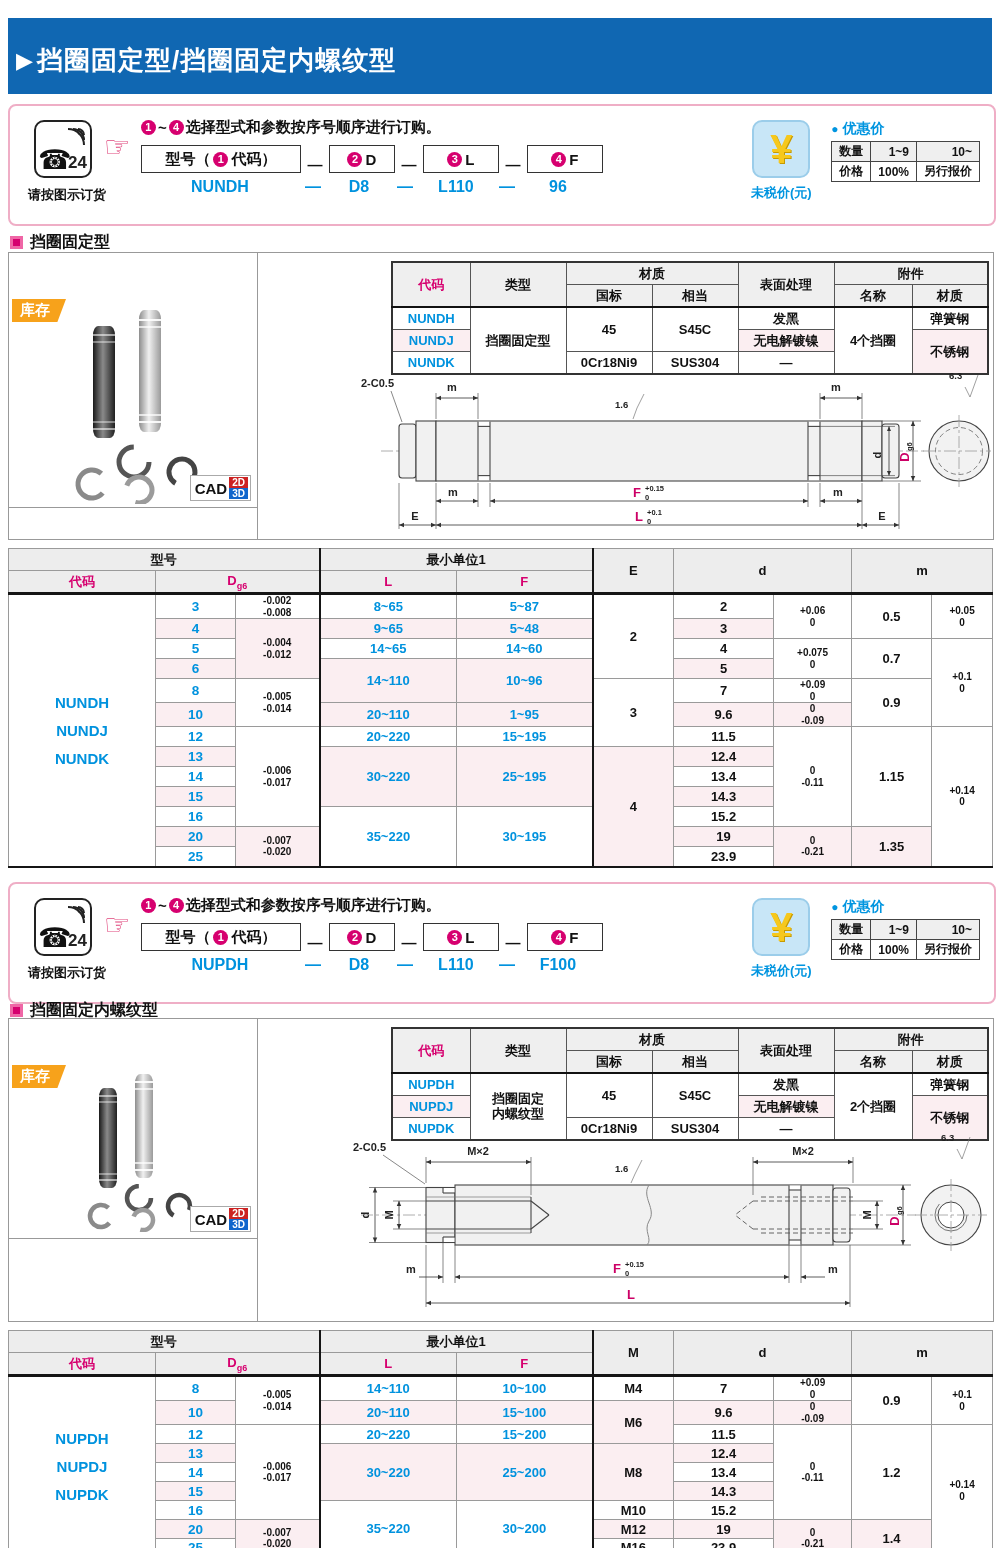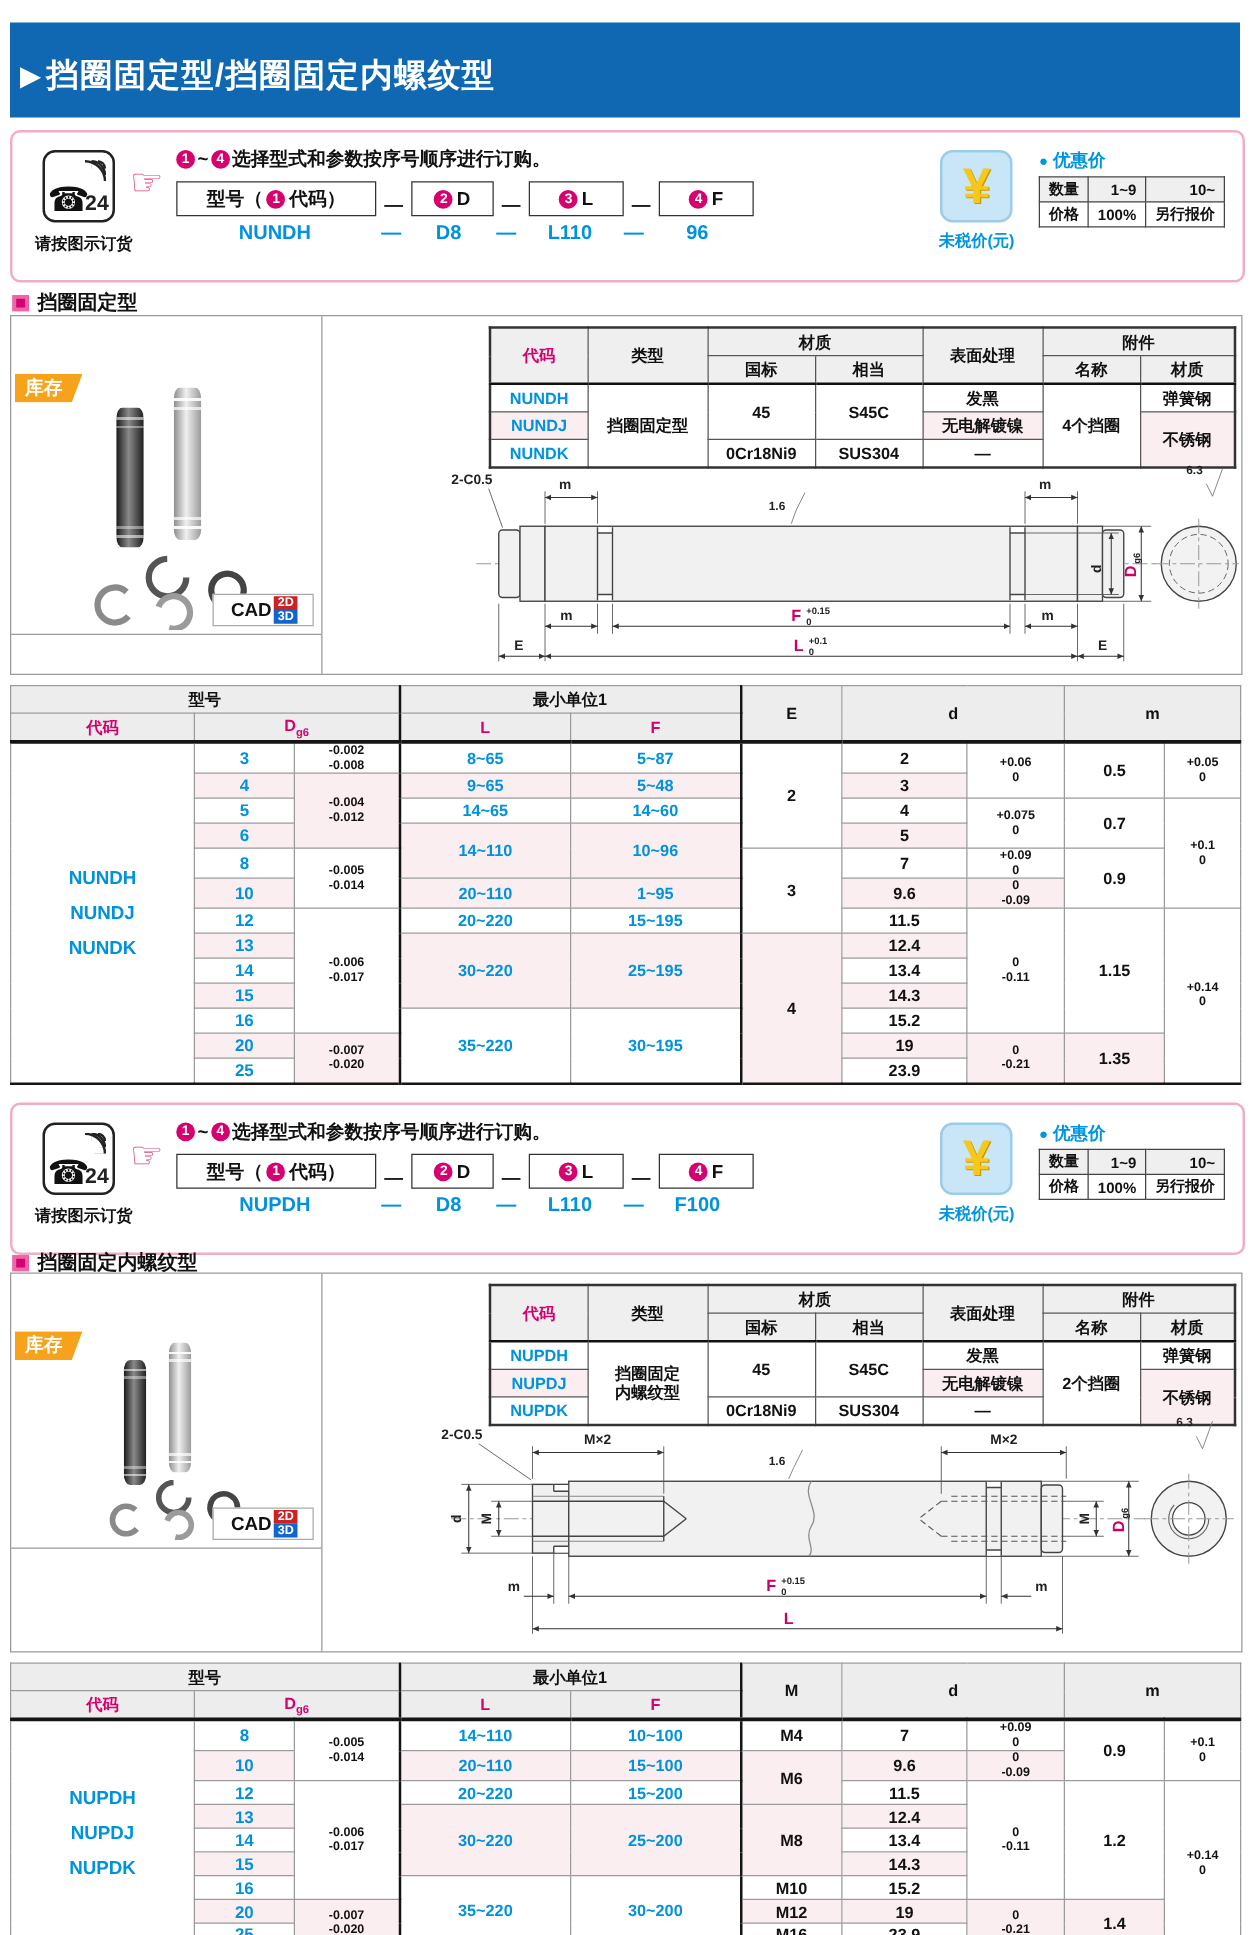--- a/index.html
+++ b/index.html
@@ -71,21 +71,21 @@
   .stock{position:absolute;left:3px;top:3px;background:#f7a21b;color:#fff;font-weight:bold;font-size:15px;
          padding:2px 16px 2px 8px;clip-path:polygon(0 0,100% 0,84% 100%,0 100%);}
   .pin{position:absolute;border-radius:5px/9px;}
   .pin.dark{background:
     linear-gradient(180deg,transparent 0 7%,rgba(255,255,255,.55) 7% 9%,transparent 9% 13%,rgba(255,255,255,.4) 13% 15%,transparent 15% 85%,rgba(255,255,255,.4) 85% 87%,transparent 87% 91%,rgba(255,255,255,.55) 91% 93%,transparent 93%),
     linear-gradient(90deg,#191919,#8a8a8a 45%,#1f1f1f);}
   .pin.lite{background:
     linear-gradient(180deg,transparent 0 7%,rgba(255,255,255,.9) 7% 9%,transparent 9% 13%,rgba(255,255,255,.7) 13% 15%,transparent 15% 85%,rgba(255,255,255,.7) 85% 87%,transparent 87% 91%,rgba(255,255,255,.9) 91% 93%,transparent 93%),
     linear-gradient(90deg,#8d8d8d,#f0f0f0 45%,#9a9a9a);}
   .cadbadge{position:absolute;right:6px;bottom:6px;display:flex;align-items:center;background:#fff;
-            border:1px solid #aaa;padding:1px 12px;cursor:pointer;}
+            border:1px solid #aaa;padding:1px 2px;cursor:pointer;}
   .cadbadge .cadtxt{font-size:15px;font-weight:bold;margin:0 2px;}
   .cadbadge .dd{display:flex;flex-direction:column;}
   .cadbadge .d2{background:#cc2222;color:#fff;font-size:10px;font-weight:bold;padding:0 3px;}
   .cadbadge .d3{background:#1166cc;color:#fff;font-size:10px;font-weight:bold;padding:0 3px;}
 
   
   table.spec{position:absolute;left:382px;top:8px;border-collapse:collapse;table-layout:fixed;width:596px;
              font-size:13px;border:2px solid #333;}
   .spec th,.spec td{border:1px solid #555;text-align:center;padding:0;height:21px;overflow:hidden;white-space:nowrap;}
   .spec th{background:#efefef;font-weight:bold;}

